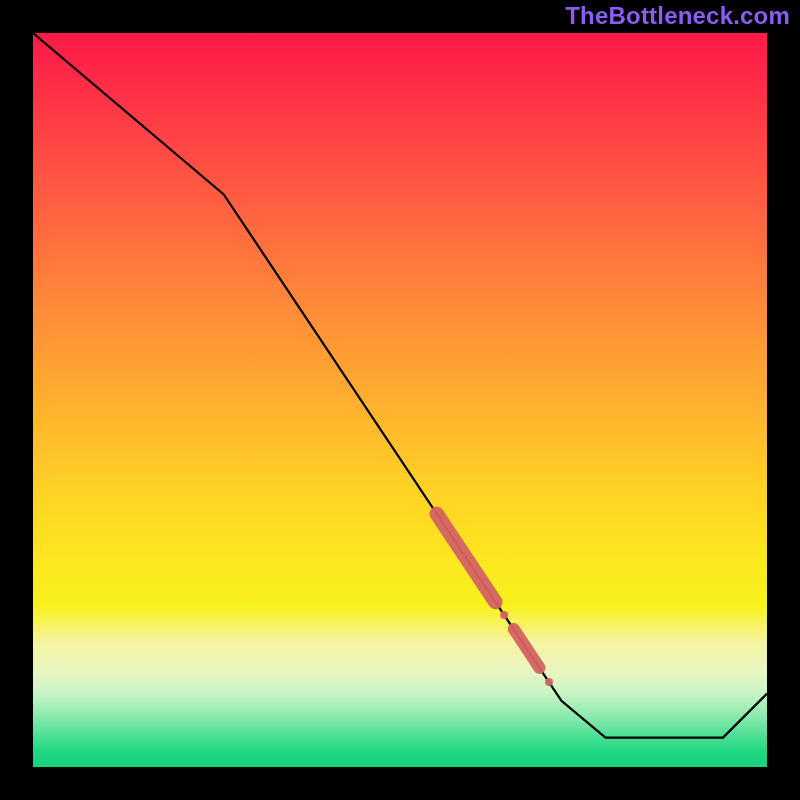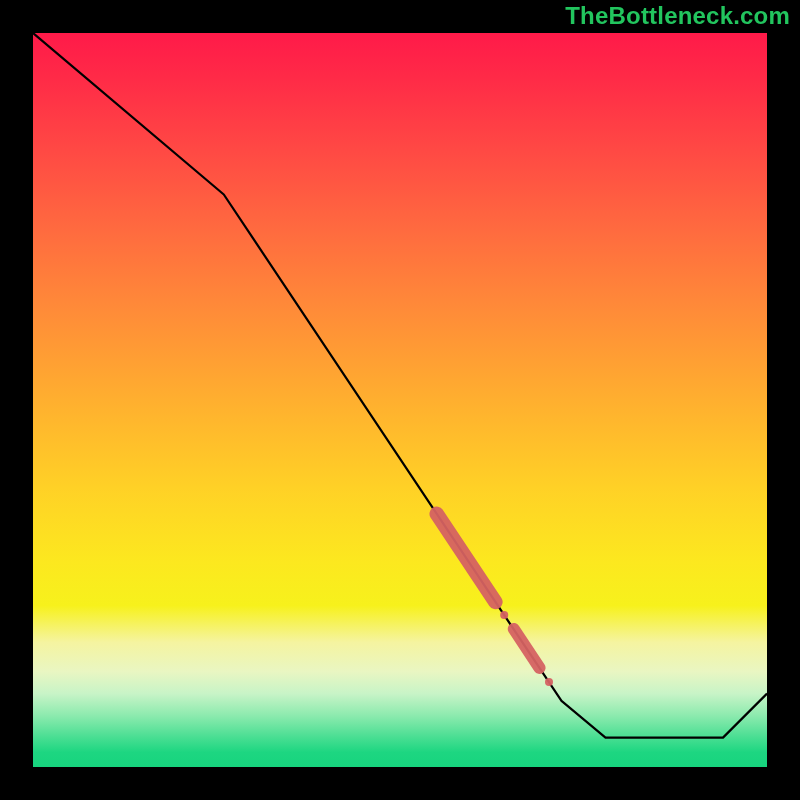--- a/index.html
+++ b/index.html
@@ -14,21 +14,21 @@
   .outer {
     position: relative;
     width: 800px;
     height: 800px;
     background: #000;
   }
   .watermark {
     position: absolute;
     top: 2px;
     right: 10px;
-    color: #22c55e;
+    color: #8b5cf6;
     font-size: 24px;
     font-weight: bold;
     letter-spacing: 0.2px;
     user-select: none;
   }
   .plot {
     position: absolute;
     left: 33px;
     top: 33px;
     width: 734px;

